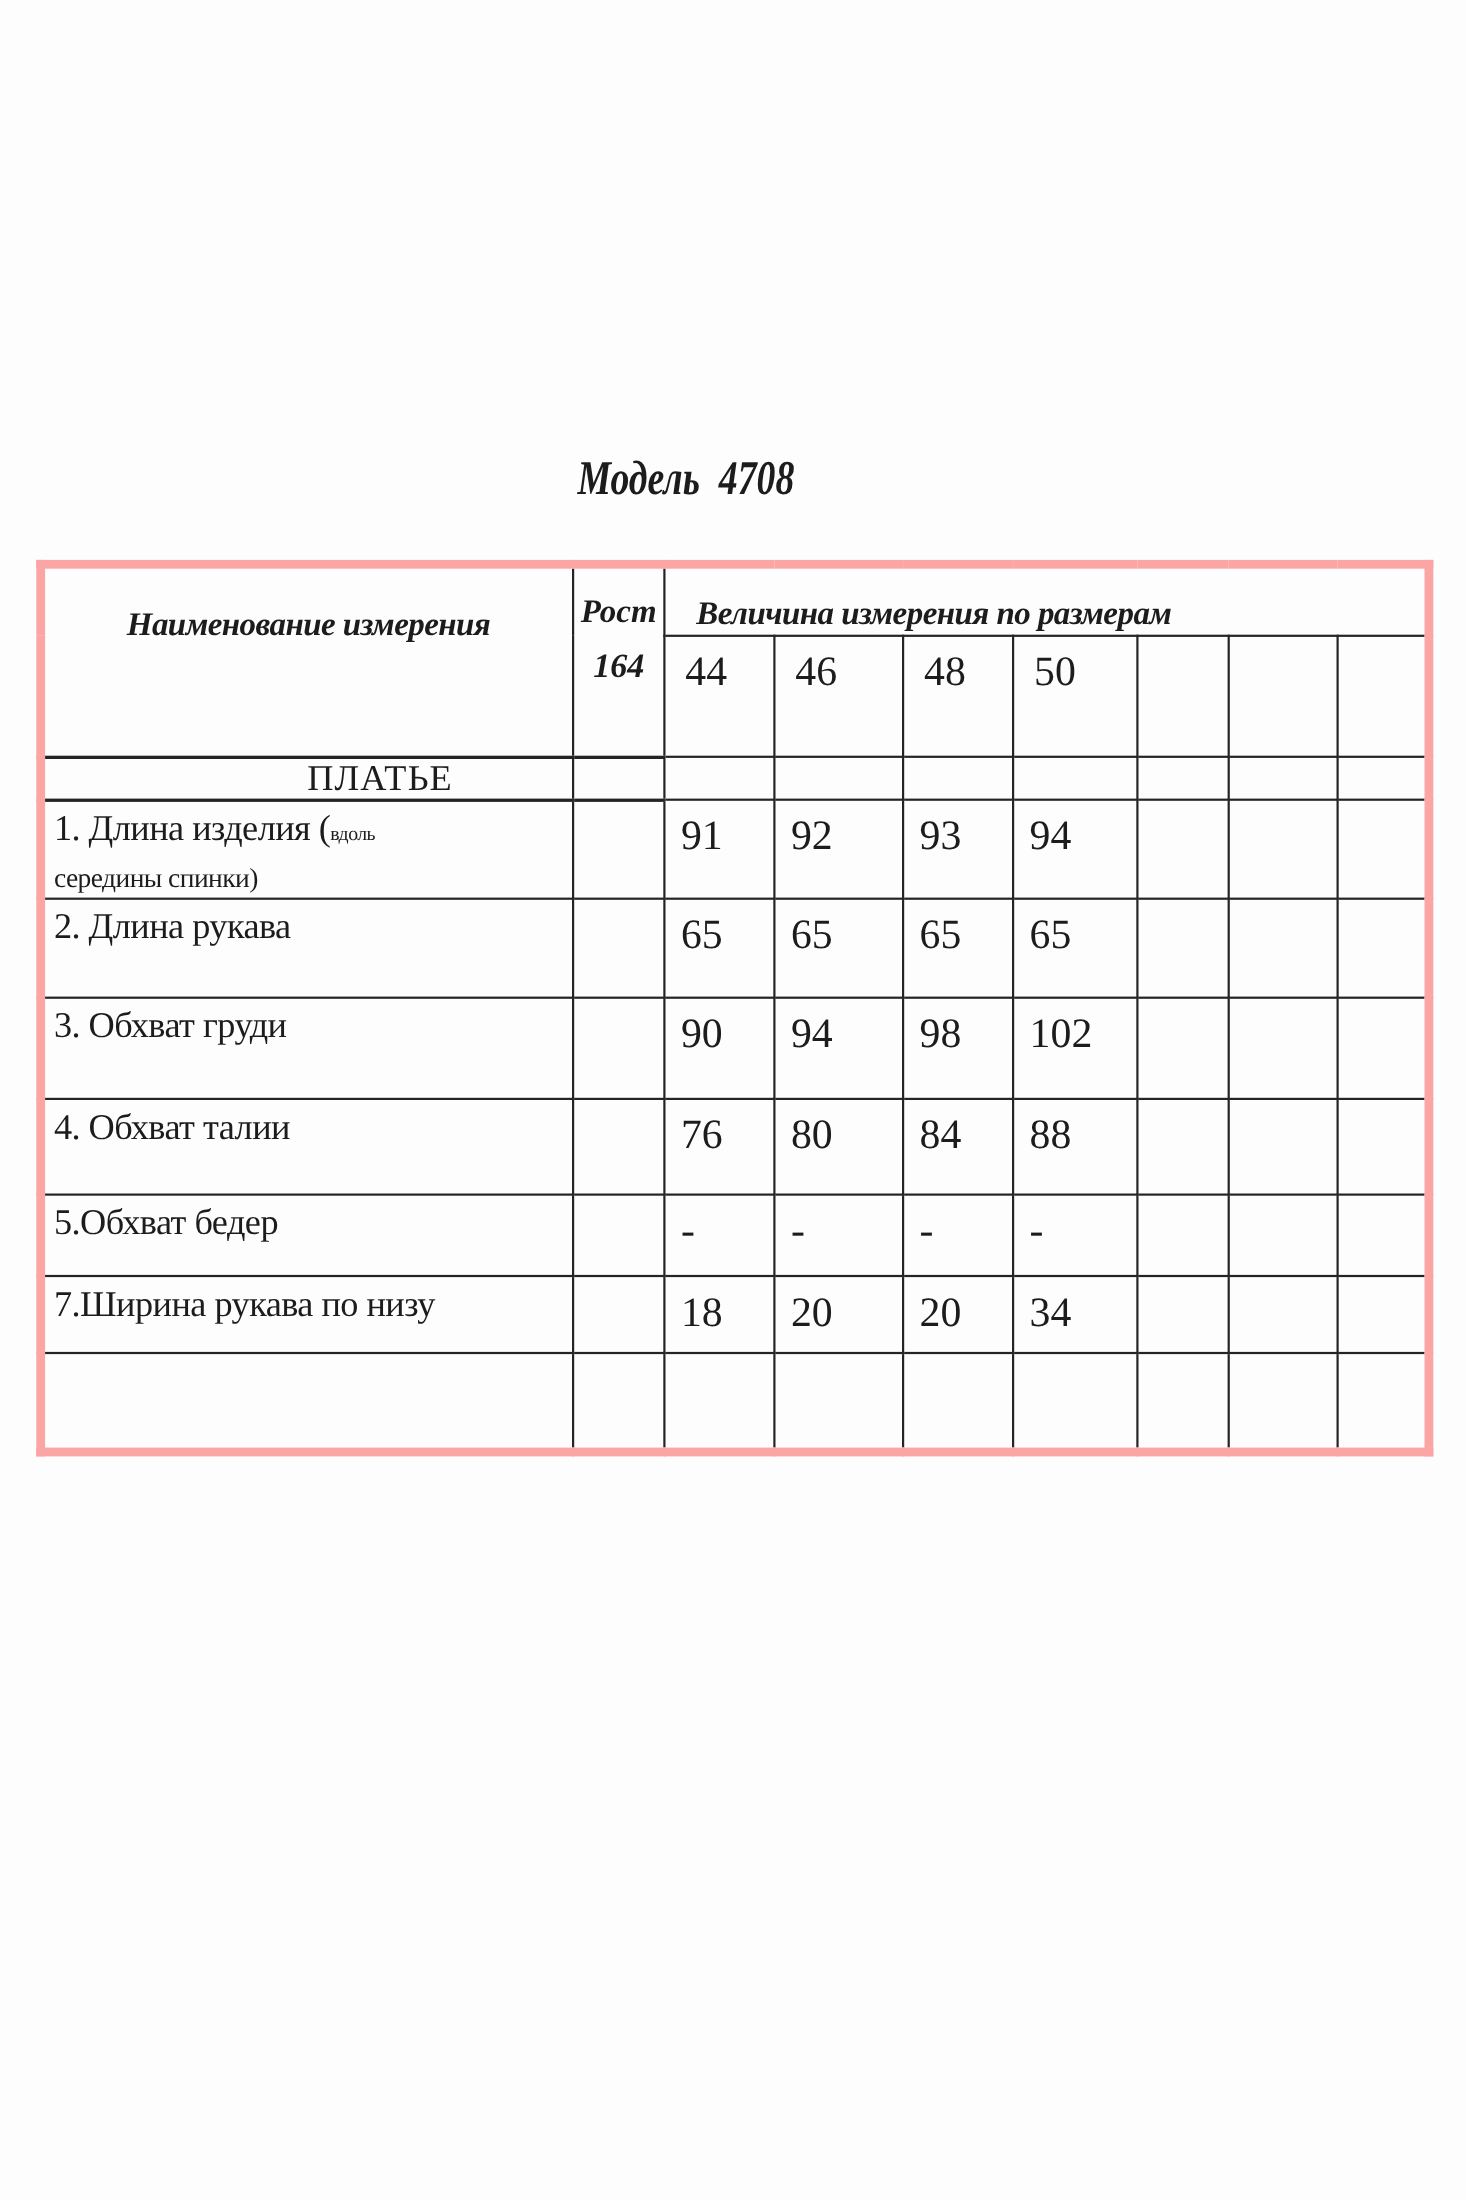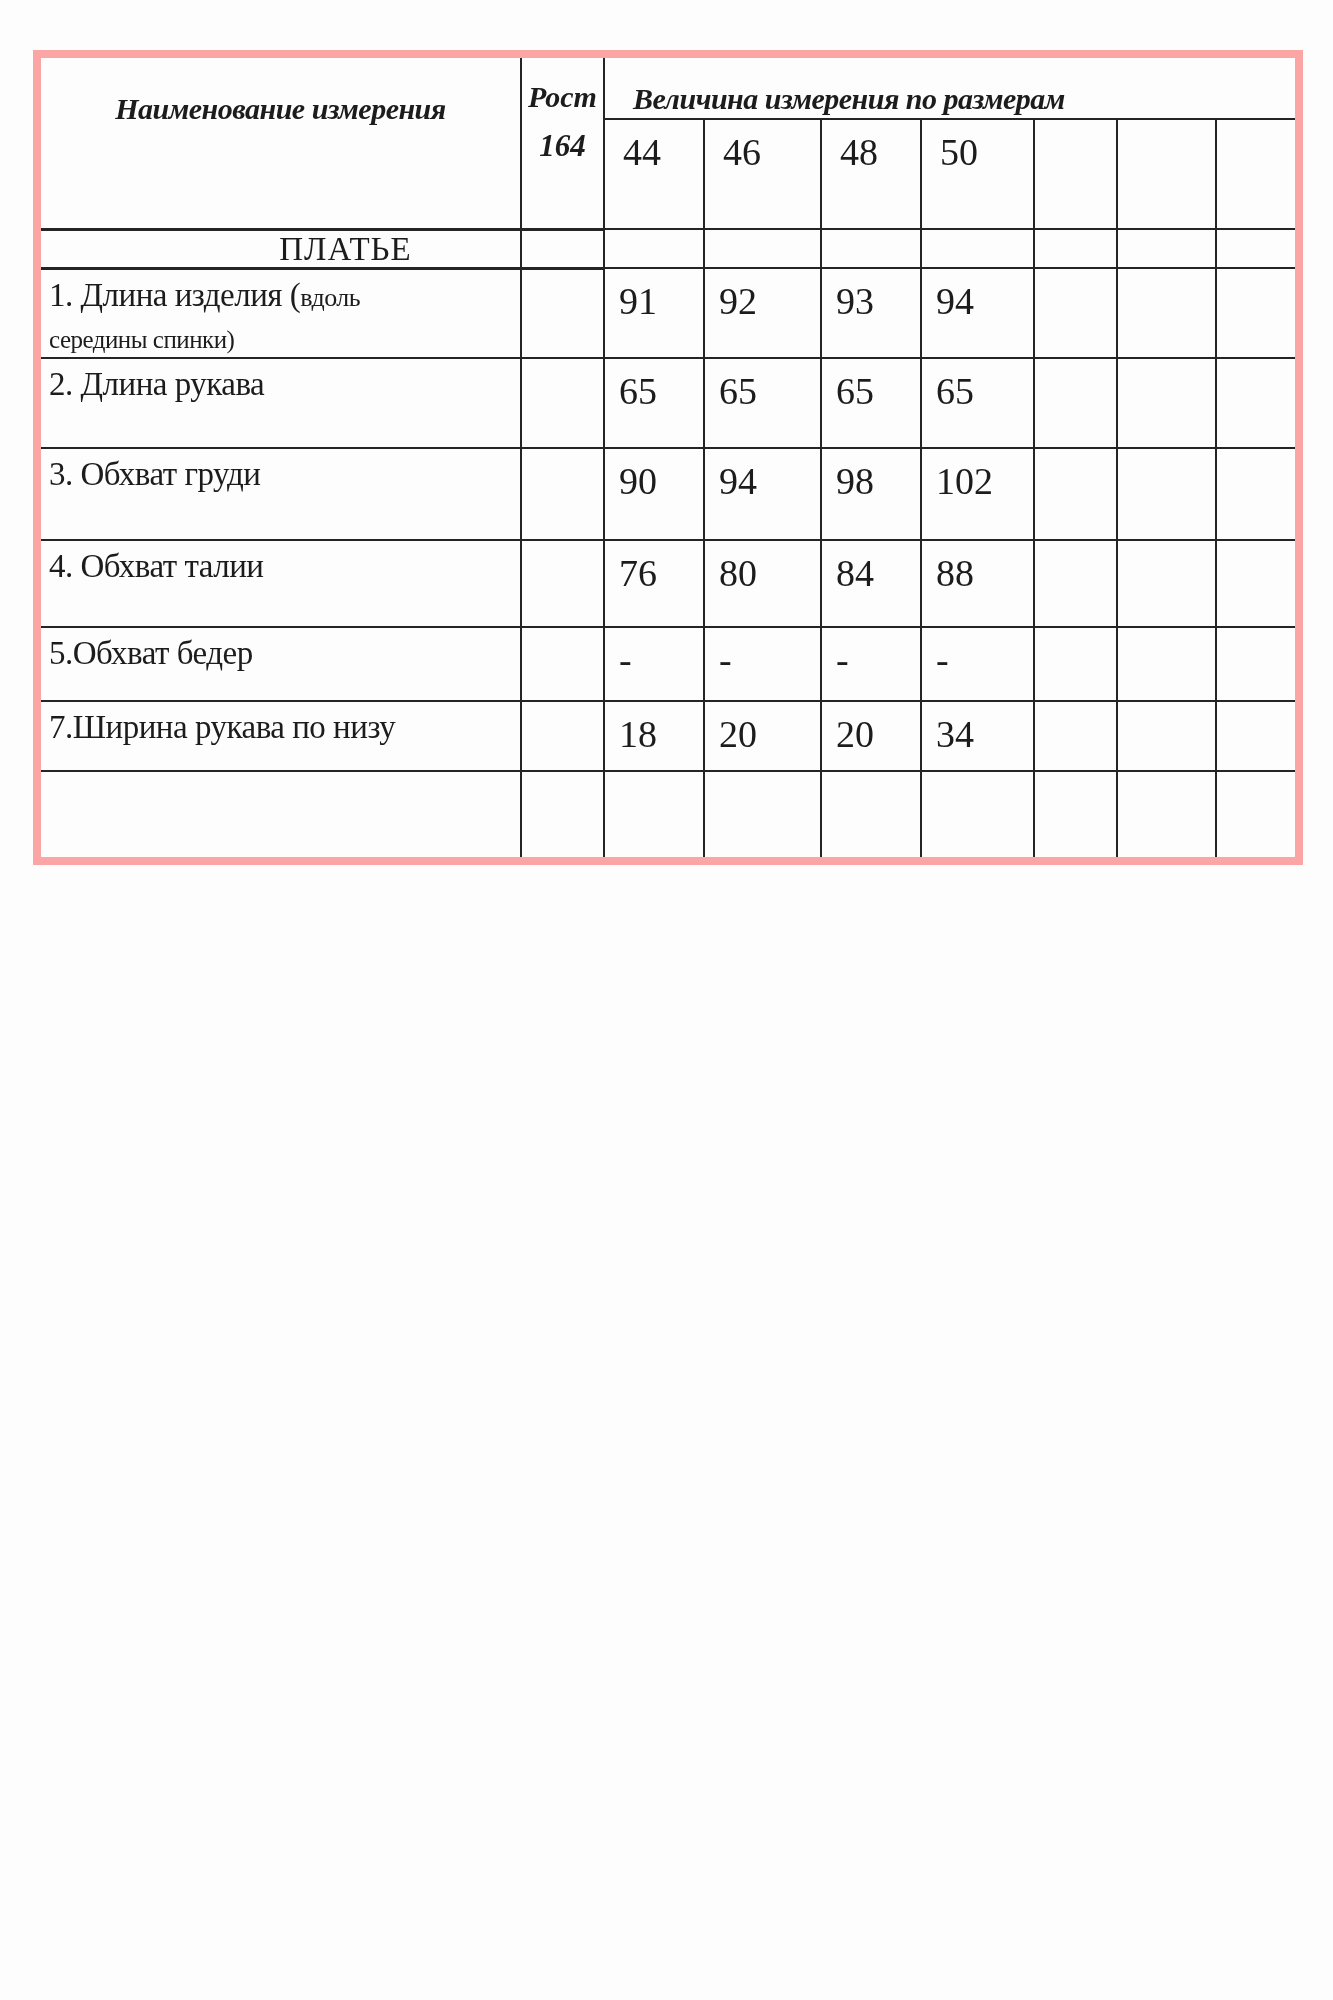--- a/index.html
+++ b/index.html
@@ -88,28 +88,31 @@
   }
   .c-name{
     padding:5px 6px 0 8px !important;
     font-size:33px;line-height:1.25;
     letter-spacing:-0.5px;
   }
   .c-val{
     padding:10px 0 0 14px !important;
     font-size:38px;
   }
-  .note{font-size:26px;}
+  .note{font-size:18px;}
   .note2{display:block;font-size:25px;margin-top:8px;}
 </style>
 </head>
 <body>
 
 <div class="page">
 
+  <div class="title-wrap">
+    <span class="model-title">Модель  4708</span>
+  </div>
 
 
   <table class="meas">
     <colgroup>
       <col style="width:484px">
         <col style="width:83px">
         <col style="width:100px">
       <col style="width:117px">
         <col style="width:100px">
         <col style="width:113px">

